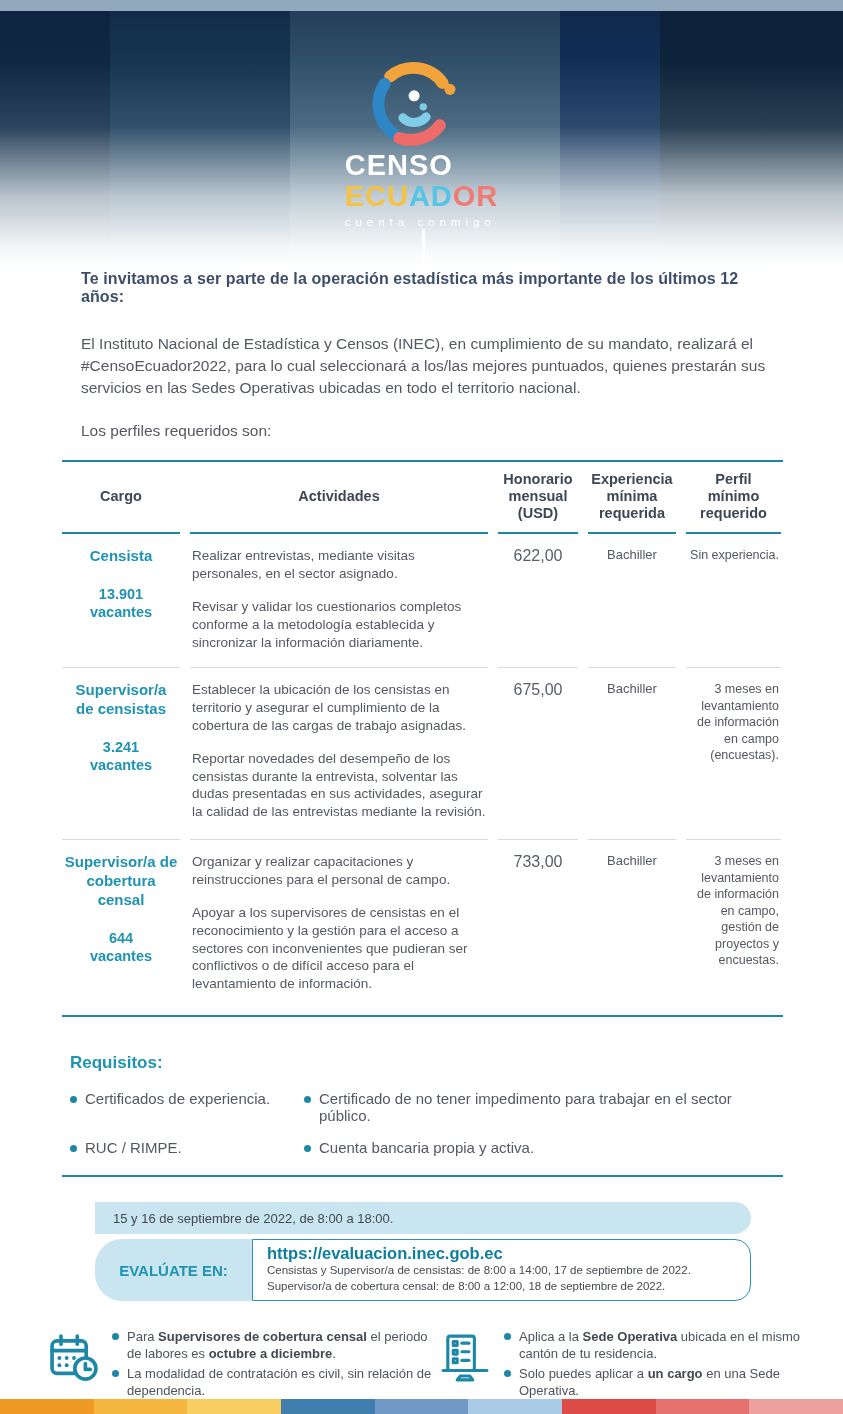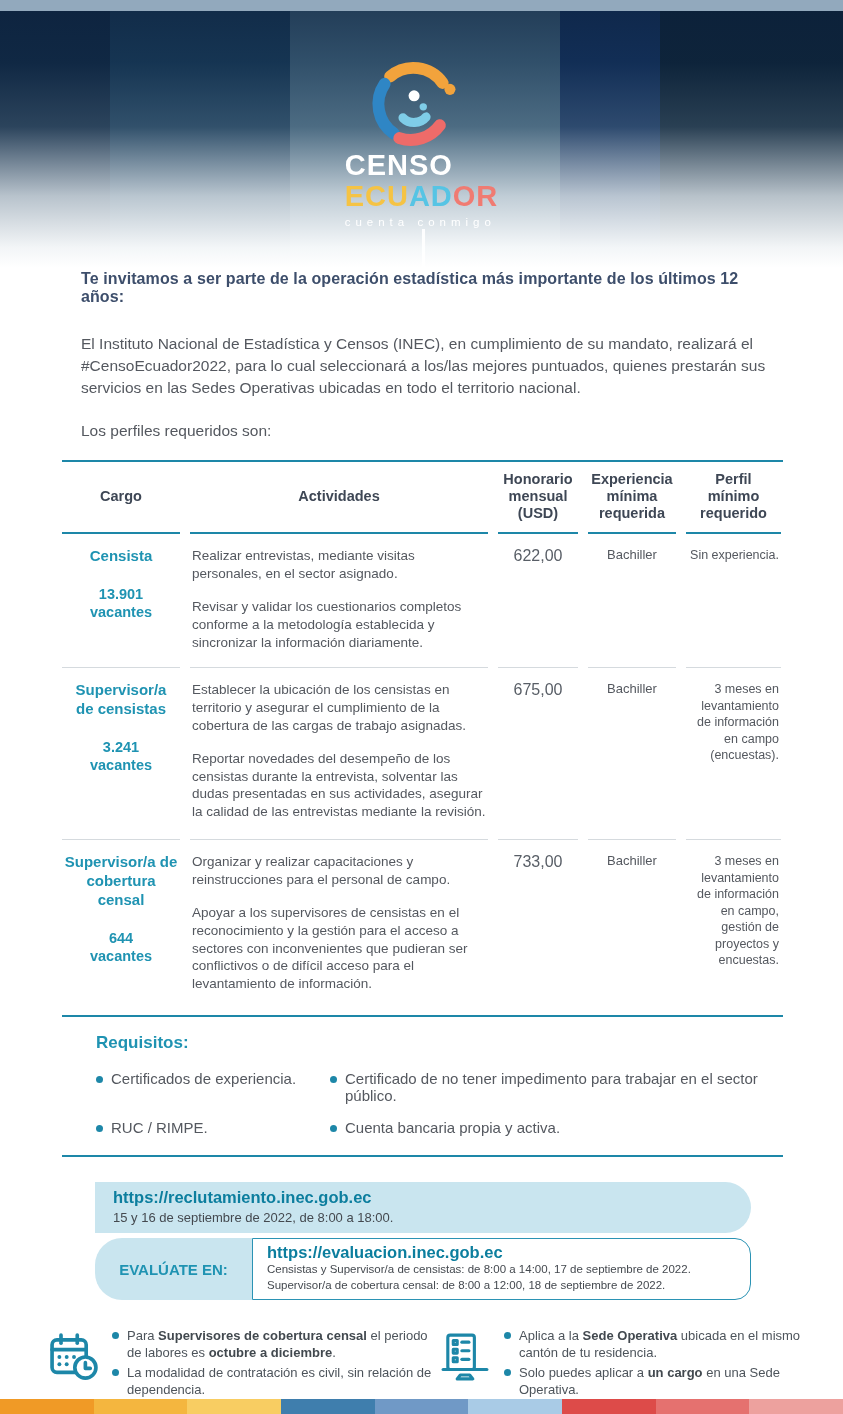--- a/index.html
+++ b/index.html
@@ -47,21 +47,21 @@
   .cargo-name { color:var(--teal-label); font-weight:700; font-size:15px; line-height:1.25; white-space:pre-line; }
   .cargo-vac { color:var(--teal-label); font-weight:700; font-size:14.5px; line-height:1.25; margin-top:19px; white-space:pre-line; }
   .act p { line-height:1.32; }
   .act p + p { margin-top:15px; }
   .hono { text-align:center; font-size:16px; color:#585e66; }
   .perfil { text-align:center; font-size:13px; }
   .exp { text-align:right; font-size:12.5px; line-height:1.32; }
   .minh-r1 { min-height:108px; } .minh-r2 { min-height:172px; } .minh-r3 { min-height:140px; }
 
   
-  .reqs { padding:16px 60px 0 96px; }
+  .reqs { padding:16px 60px 0 70px;margin-top:20px; }
   .reqs-title { color:var(--teal-label); font-weight:700; font-size:17px; }
   .reqs-grid { display:grid; grid-template-columns:216px 1fr; column-gap:18px; row-gap:15px; margin-top:17px; }
   .req-item { position:relative; padding-left:15px; color:var(--body-text); font-size:15px; }
   .req-item::before { content:""; position:absolute; left:0; top:5.5px; width:7px; height:7px; border-radius:50%; background:var(--teal-line); }
   .rule { margin:19px 60px 0 62px; border:none; border-top:2px solid var(--teal-line); }
 
   
   .apply { margin:25px 92px 0 95px; }
   .apply-row { display:flex; align-items:stretch; }
   .apply-row + .apply-row { margin-top:5px; }
@@ -205,21 +205,20 @@
       <div class="req-item">RUC / RIMPE.</div>
       <div class="req-item">Cuenta bancaria propia y activa.</div>
     </div>
   </section>
 
   <hr class="rule">
 
   <section class="apply">
     <div class="apply-row">
       <div class="band">
-        <a class="apply-url" href="#">https://reclutamiento.inec.gob.ec</a>
         <div class="apply-sched">15 y 16 de septiembre de 2022, de 8:00 a 18:00.</div>
       </div>
     </div>
     <div class="apply-row">
       <div class="pill pill-light">EVALÚATE EN:</div>
       <div class="box">
         <a class="apply-url" href="#">https://evaluacion.inec.gob.ec</a>
         <div class="apply-note">Censistas y Supervisor/a de censistas: de 8:00 a 14:00, 17 de septiembre de 2022.</div>
         <div class="apply-note">Supervisor/a de cobertura censal: de 8:00 a 12:00, 18 de septiembre de 2022.</div>
       </div>

